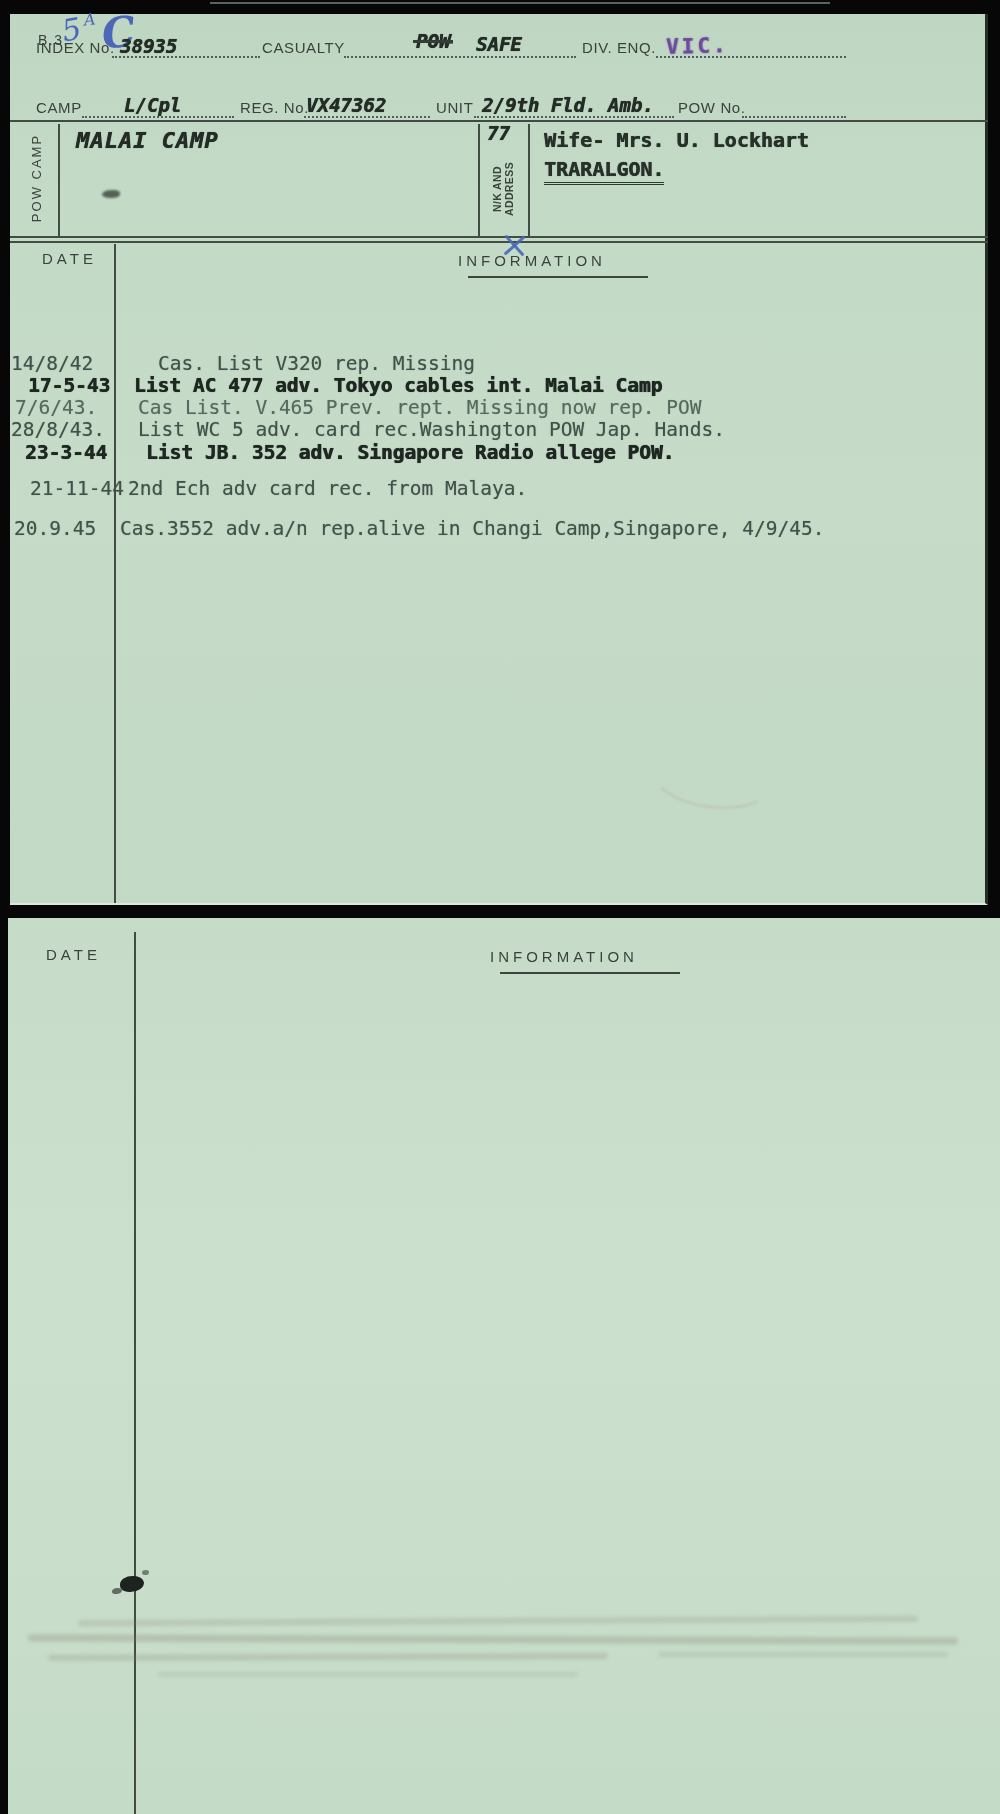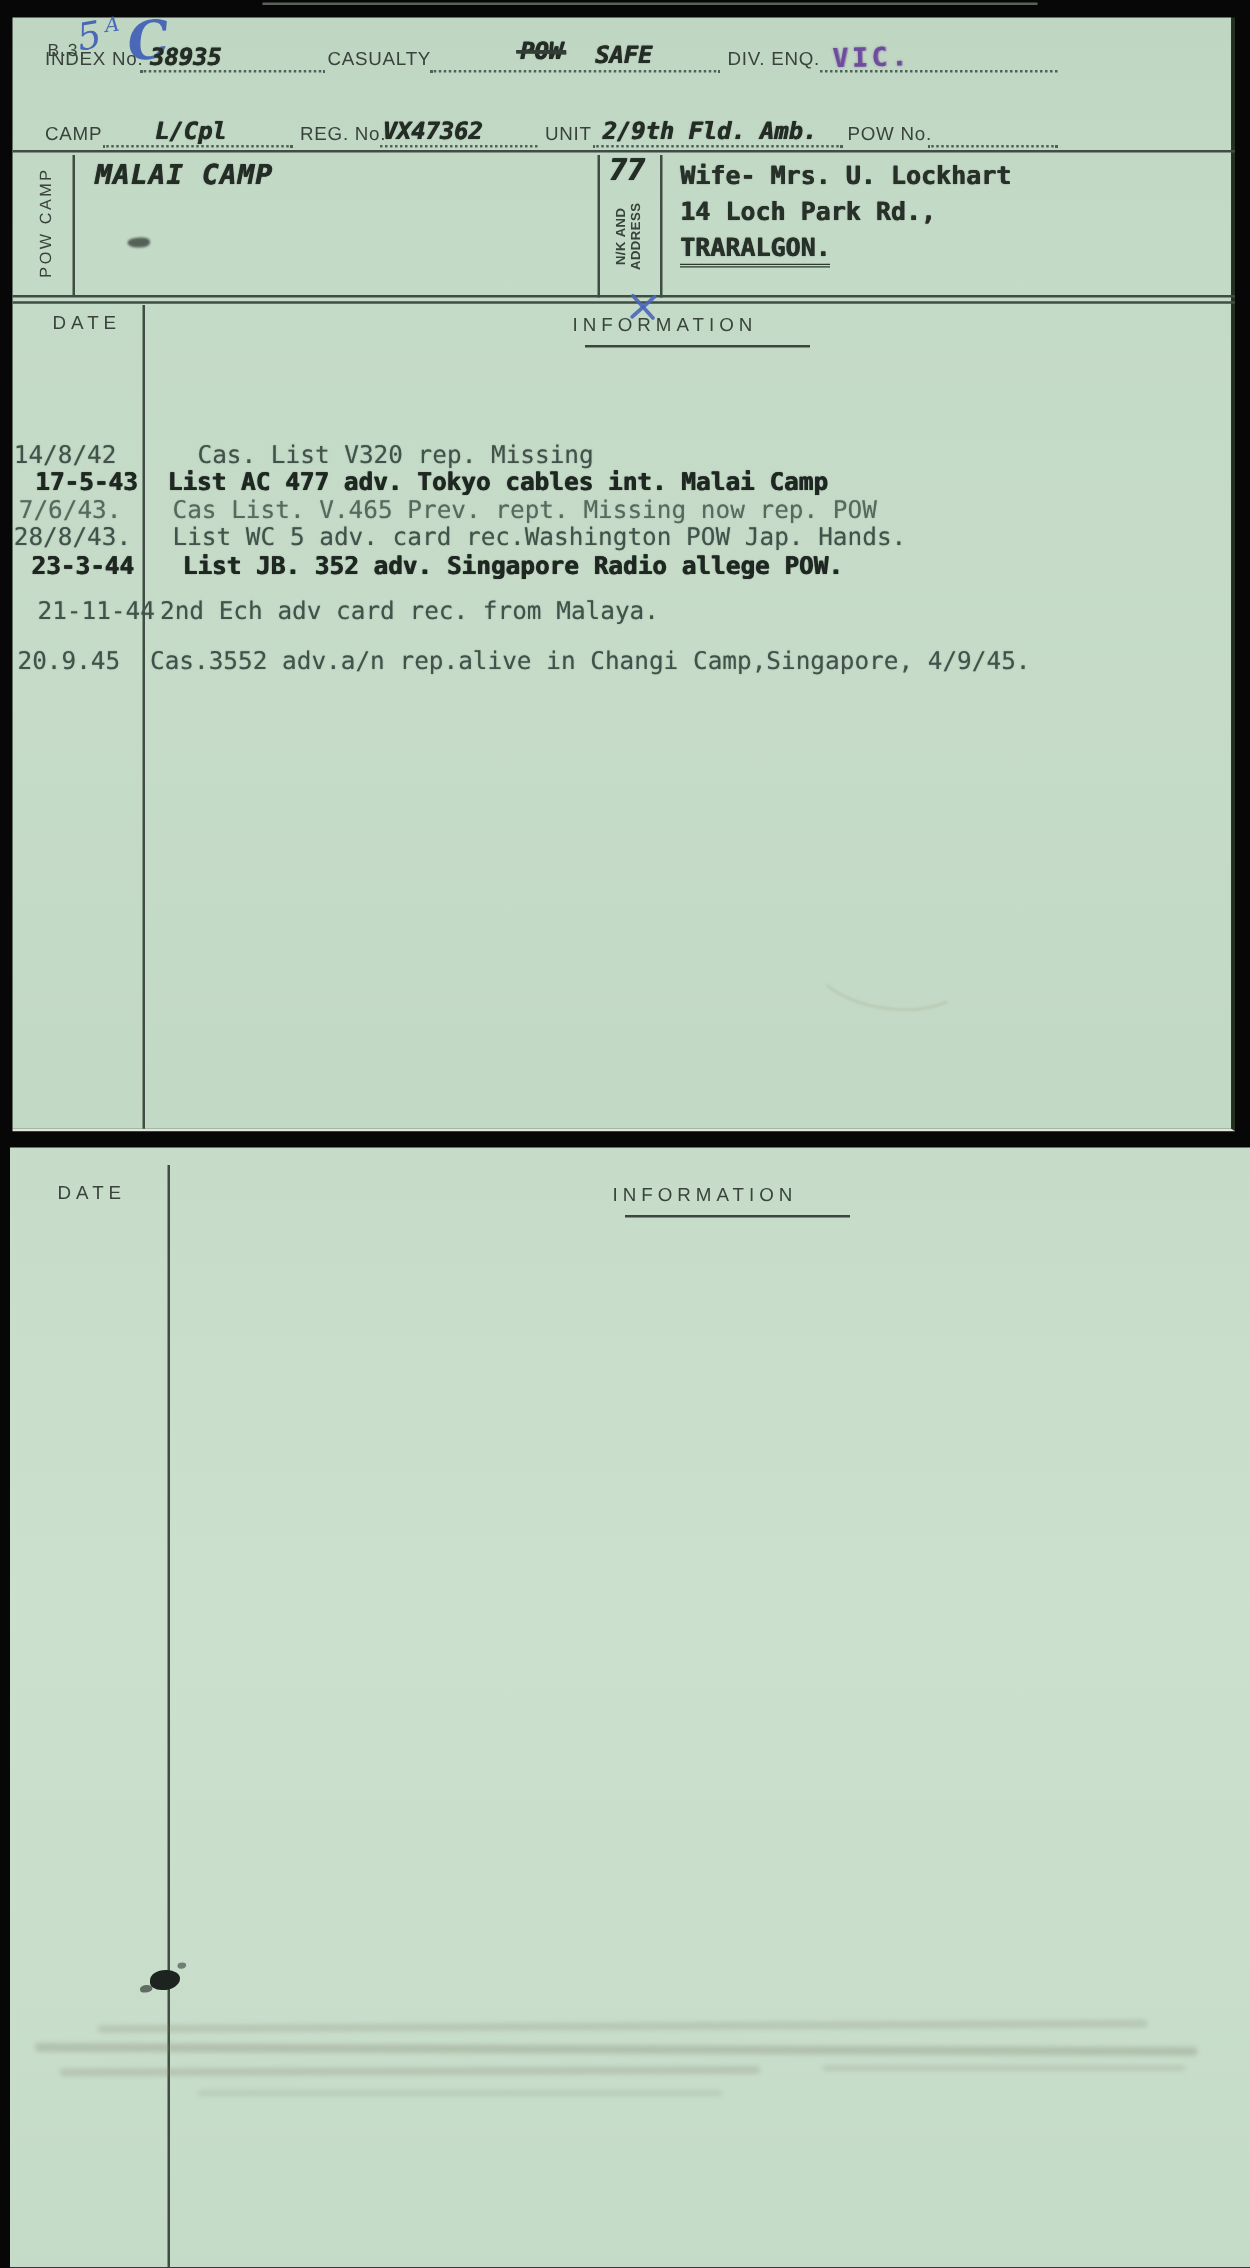--- a/index.html
+++ b/index.html
@@ -107,29 +107,28 @@
   </div>
 
   <div class="rule" style="left:0;top:106px;width:978px;"></div>
 
   <div class="vert-label" style="left:-28px;top:156px;width:110px;height:16px;font-size:13px;letter-spacing:2px;">POW CAMP</div>
   <div class="vline" style="left:48px;top:110px;height:112px;"></div>
   <div class="type b" style="left:66px;top:114px;font-size:22px;letter-spacing:1px;">MALAI CAMP</div>
   <div class="smudge" style="left:92px;top:176px;width:18px;height:8px;"></div>
 
   <div class="vline" style="left:468px;top:110px;height:114px;"></div>
-  <div class="type b" style="left:477px;top:108px;font-size:24px;">77</div>
+  <div class="type b" style="left:477px;top:108px;font-size:19px;">77</div>
   <div class="vert-label" style="left:446px;top:162px;width:96px;height:26px;font-size:10.5px;font-weight:bold;letter-spacing:.4px;line-height:12px;">
     <span>N/K AND</span><br>
     <span>ADDRESS</span>
   </div>
   <div class="vline" style="left:518px;top:110px;height:114px;"></div>
   <div style="position:absolute;left:534px;top:112px;">
     <div class="addr-line">Wife- Mrs. U. Lockhart</div>
-    <div class="addr-line">14 Loch Park Rd.,</div>
     <div class="addr-line"><span class="u-dash">TRARALGON.</span></div>
   </div>
 
   <div class="rule" style="left:0;top:222px;width:978px;"></div>
   <div class="rule" style="left:0;top:227px;width:978px;height:1.5px;"></div>
 
   <div class="pen-x" style="left:492px;top:218px;">
     <span class="b1"></span>
       <span class="b2"></span>
   </div>

